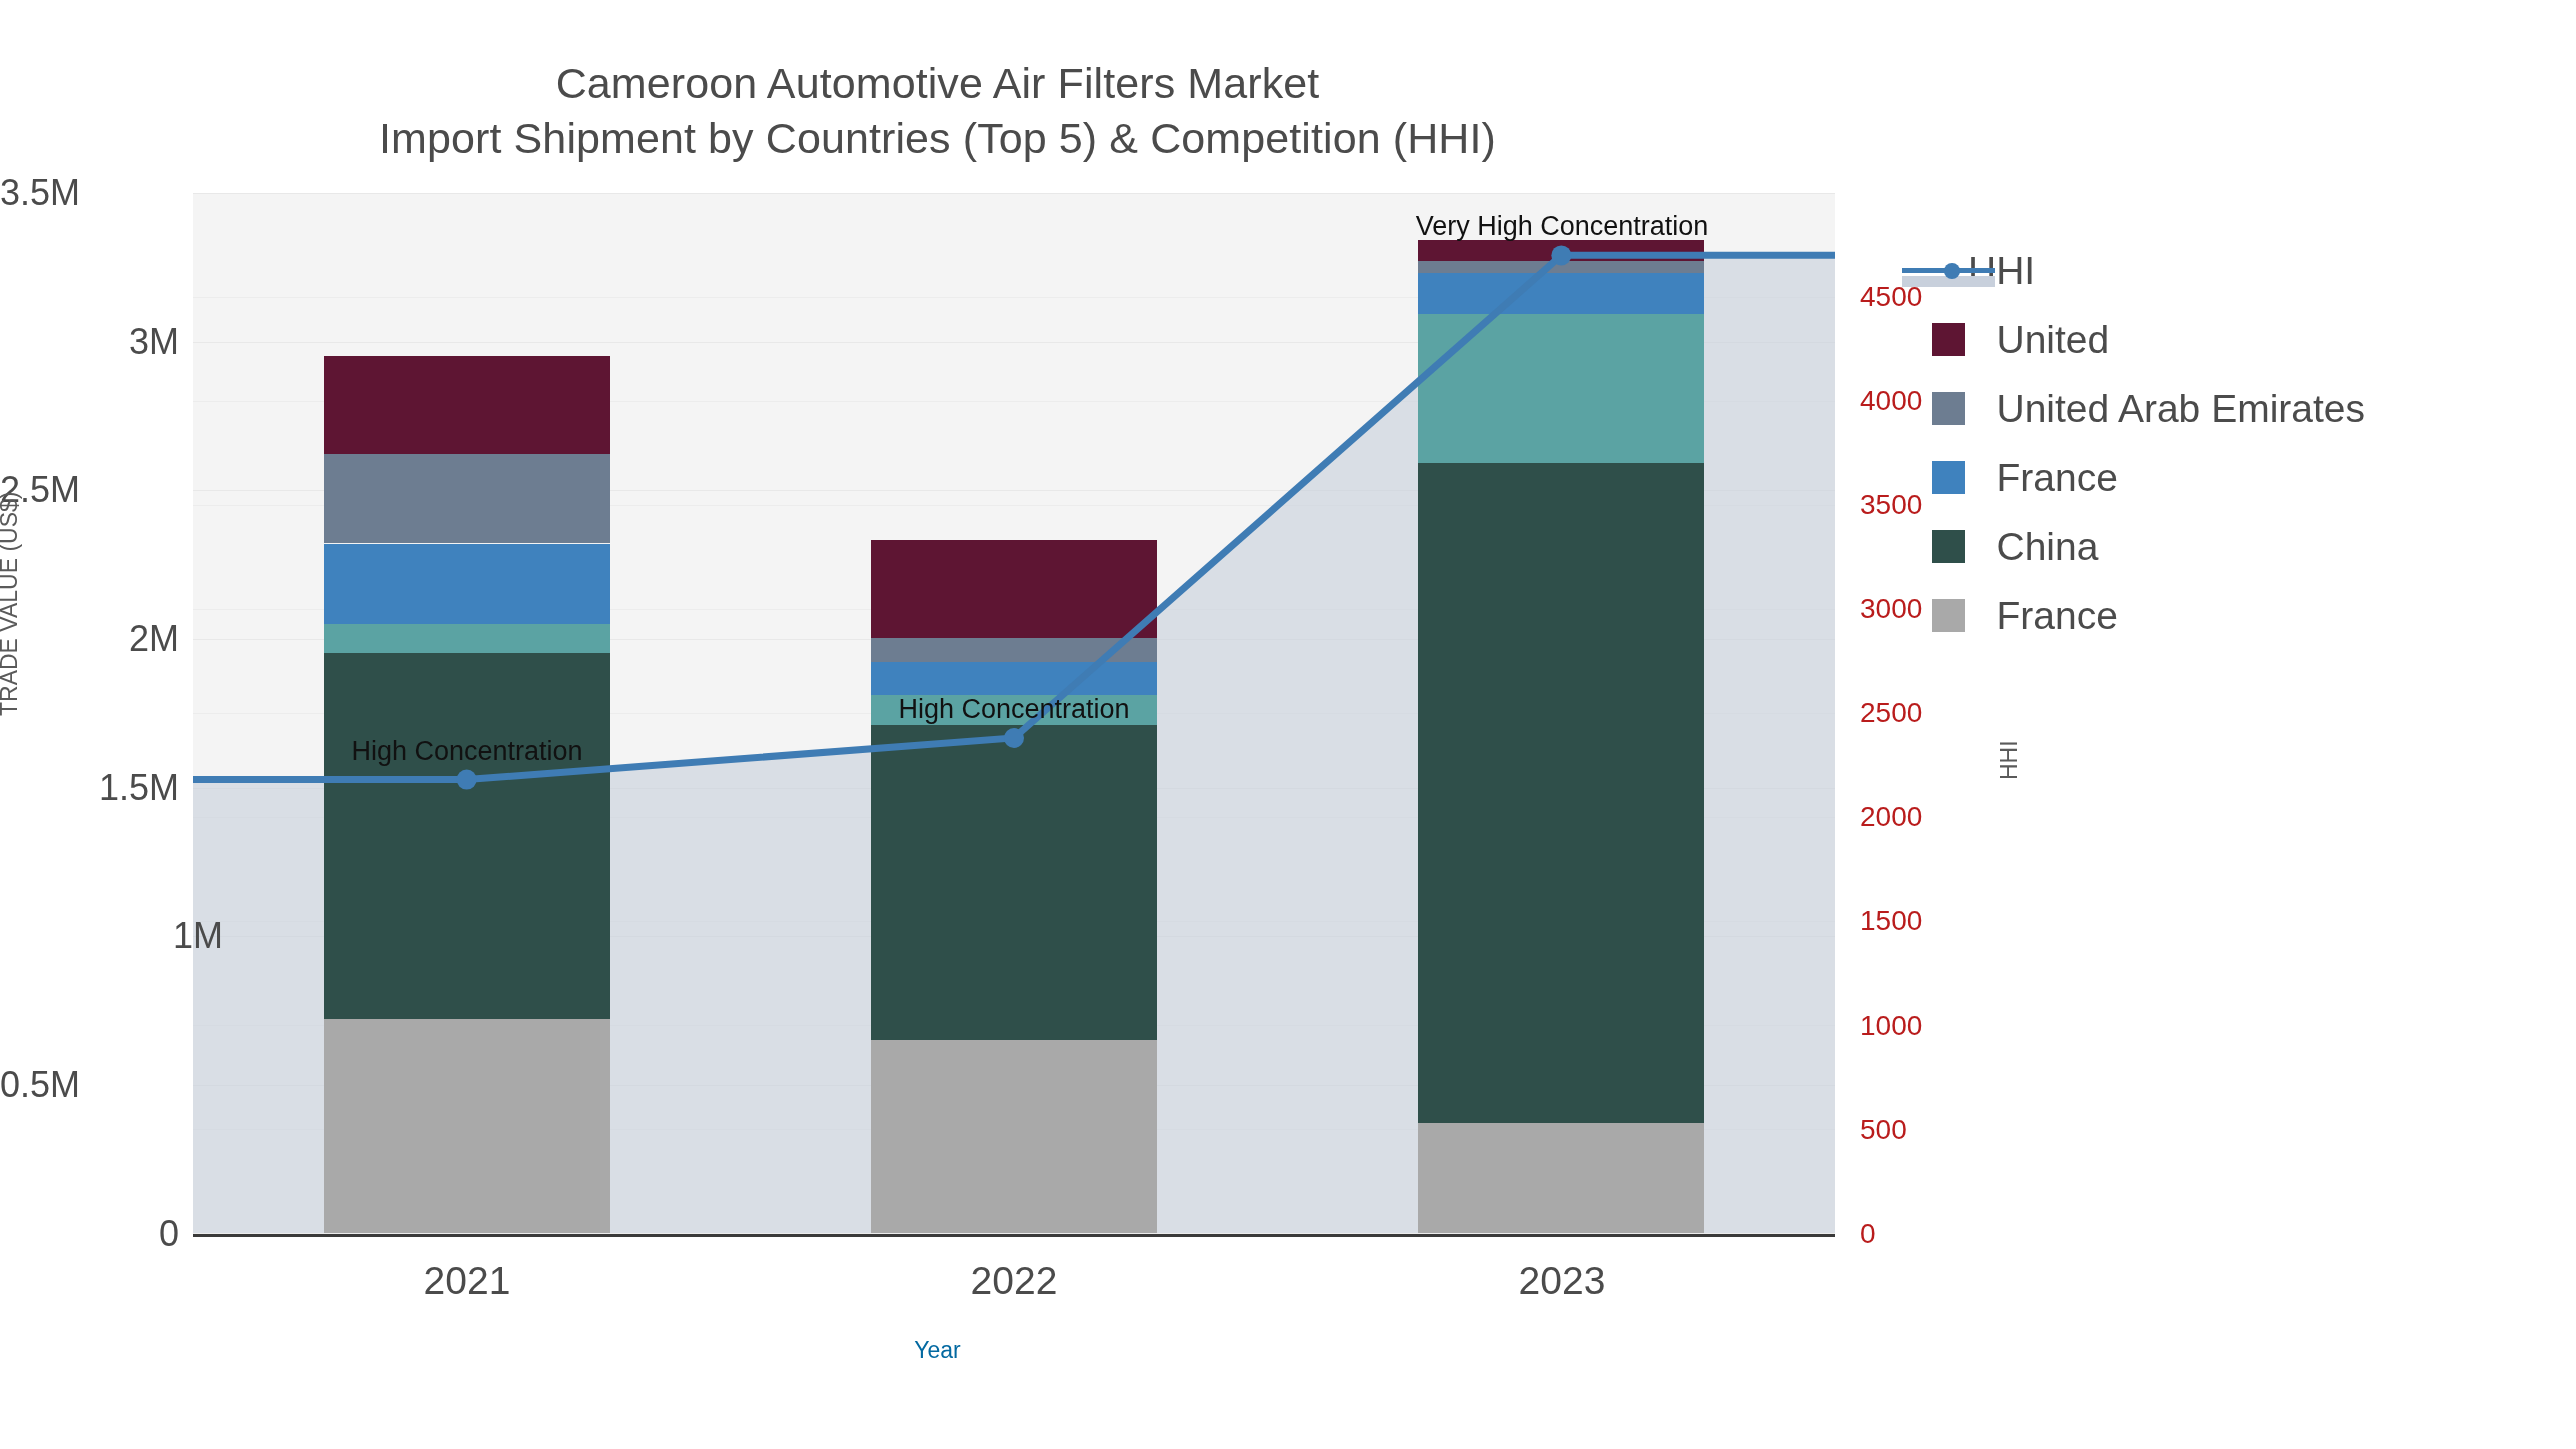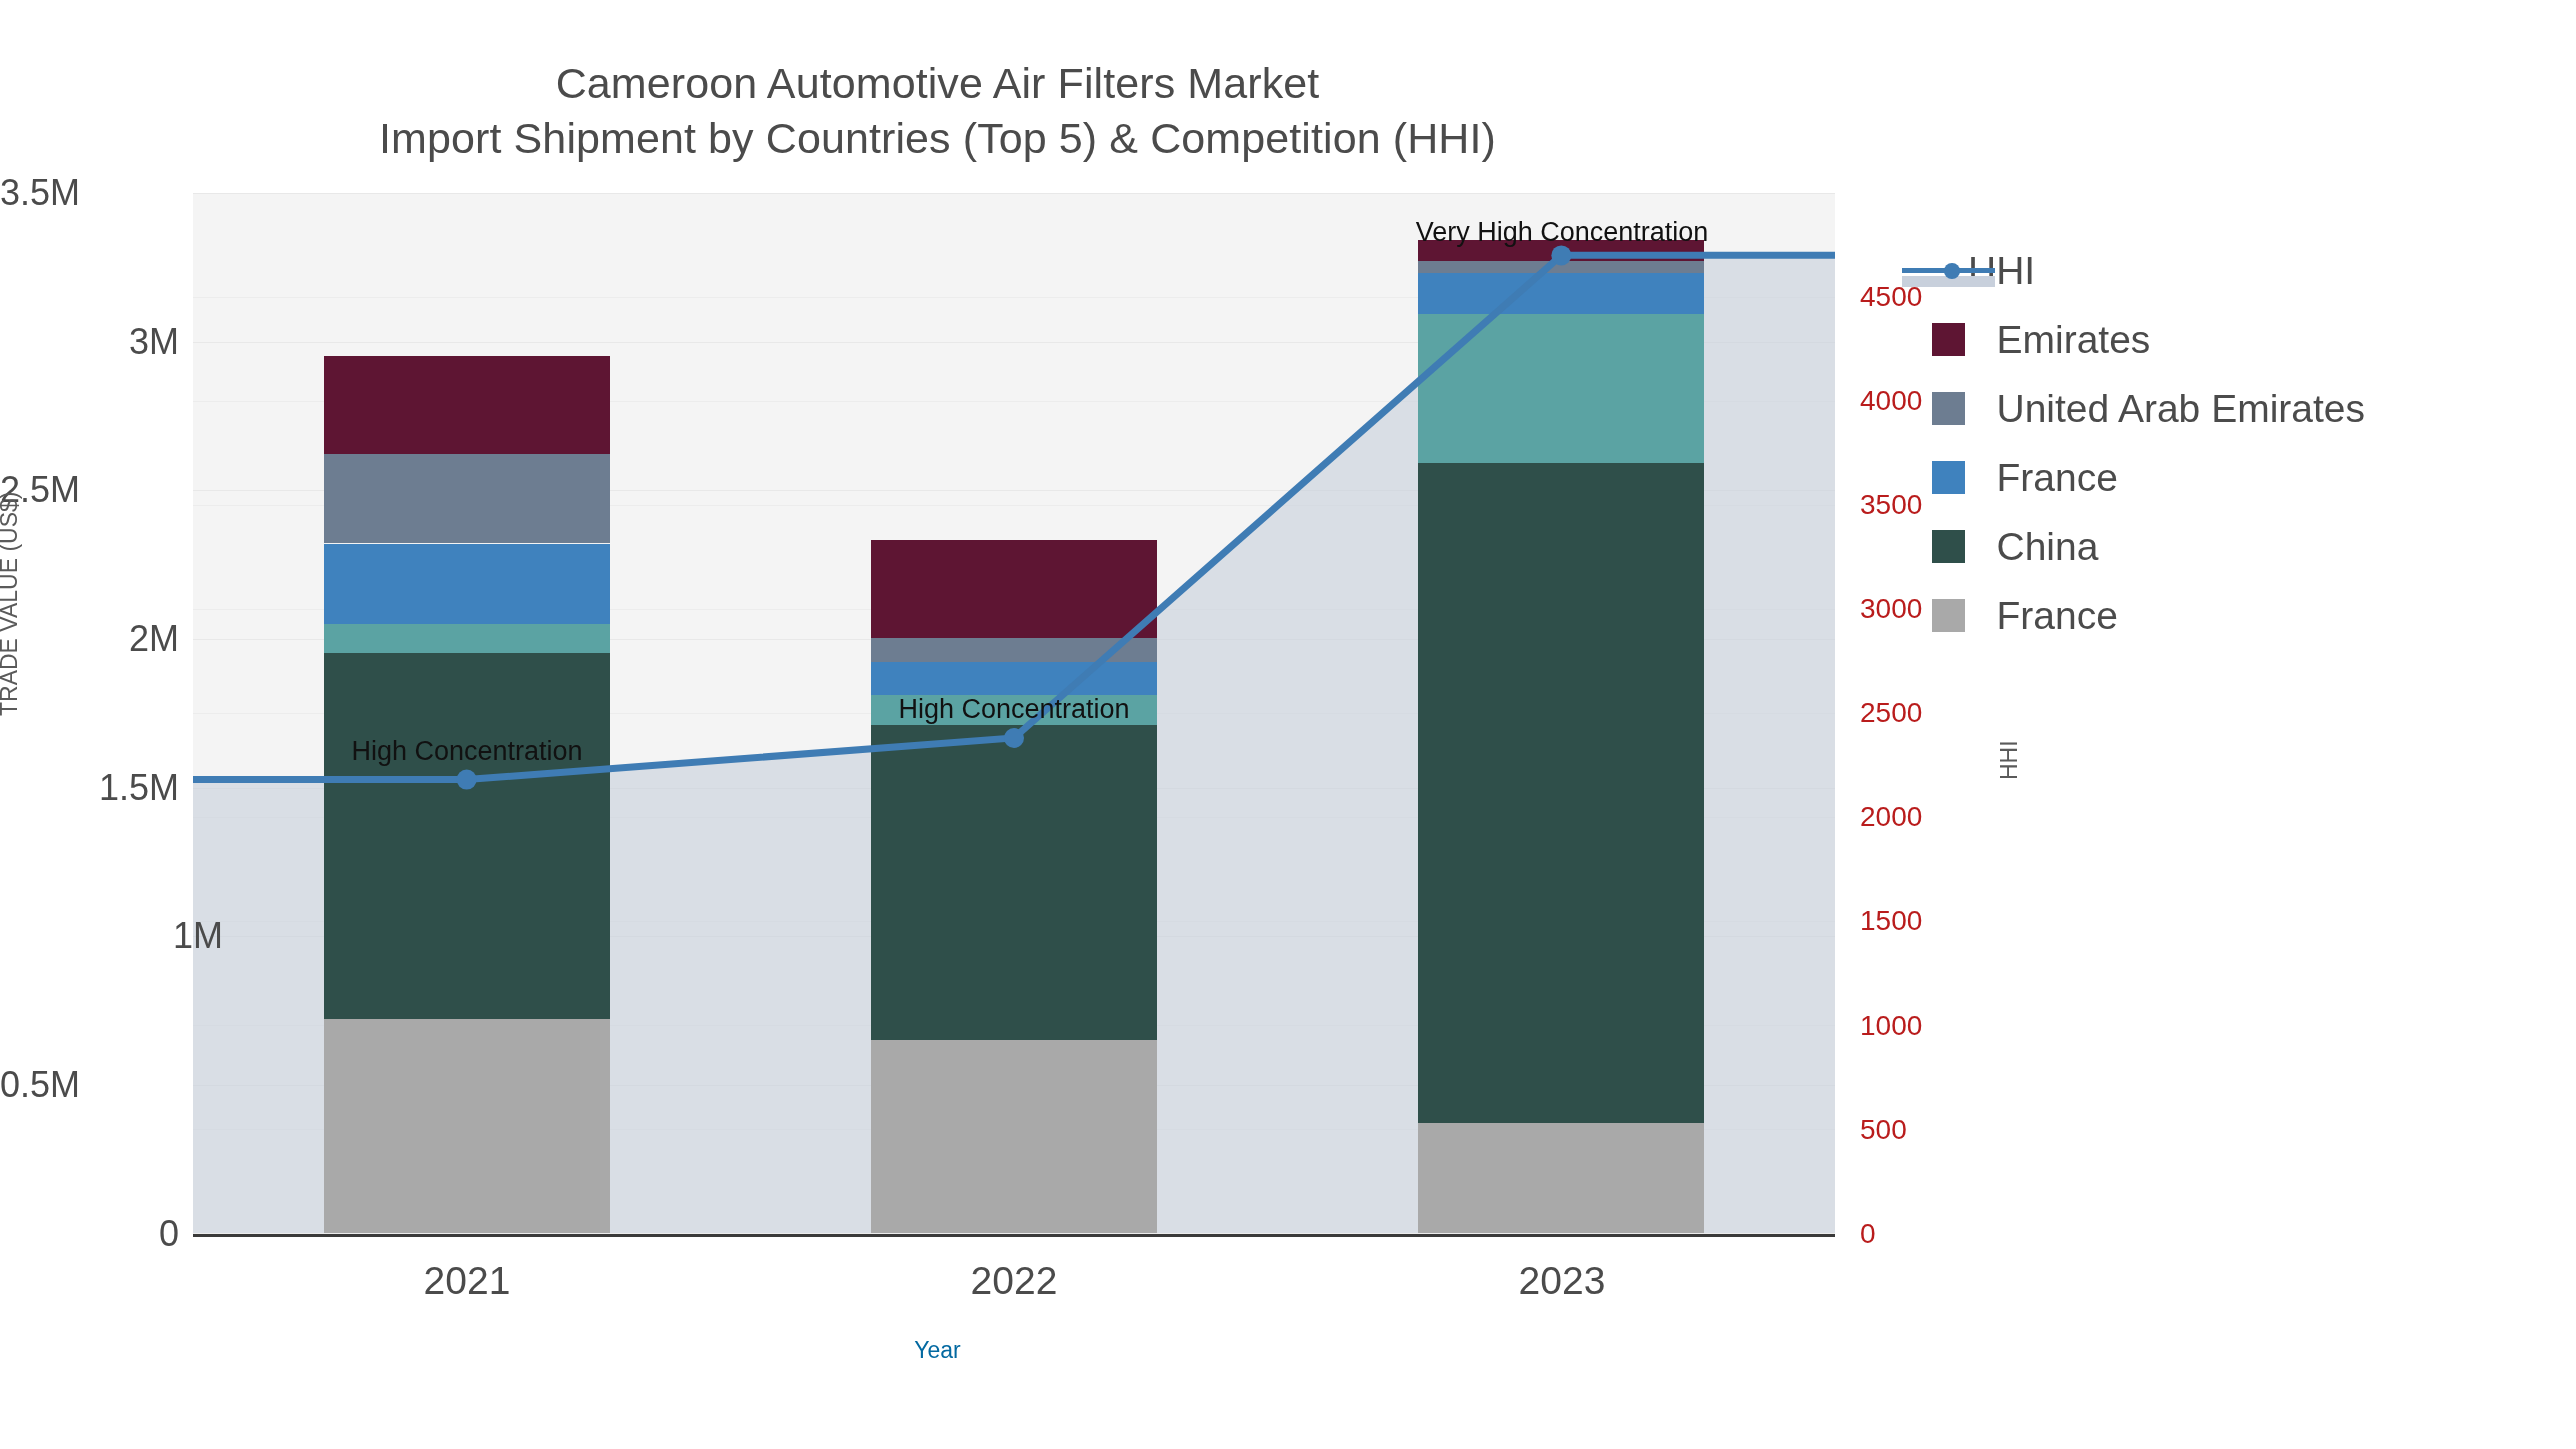--- a/index.html
+++ b/index.html
@@ -177,39 +177,39 @@
       <div class="ytick-right" style="top: 297px; width: 100px;">4500</div>
     </div>
   <div id="xticks">
       <div class="xtick" style="left: 467px;">2021</div>
       <div class="xtick" style="left: 1014px;">2022</div>
       <div class="xtick" style="left: 1562px;">2023</div>
     </div>
   <div id="annotations">
       <div class="annot" style="left: 467px; top: 736px;">High Concentration</div>
       <div class="annot" style="left: 1014px; top: 694px;">High Concentration</div>
-      <div class="annot" style="left: 1562px; top: 217px;">Very High Concentration</div>
+      <div class="annot" style="left: 1562px; top: 211px;">Very High Concentration</div>
     </div>
 
   <div id="yaxis-title">TRADE VALUE (US$)</div>
   <div id="yaxis-right-title">HHI</div>
   <div id="xaxis-title">Year</div>
 
   <div id="legend">
       <div class="legend-row">
         <span class="line-swatch">
           <span class="band"></span>
           <span class="rule"></span>
           <span class="dot"></span>
         </span>
         <span class="legend-label">HHI</span>
       </div>
       <div class="legend-row">
         <span class="swatch" style="background: rgb(94, 21, 51);"></span>
-        <span class="legend-label">Emirates</span>
+        <span class="legend-label">United</span>
       </div>
       <div class="legend-row">
         <span class="swatch" style="background: rgb(109, 125, 145);"></span>
         <span class="legend-label">United Arab Emirates</span>
       </div>
       <div class="legend-row">
         <span class="swatch" style="background: rgb(63, 130, 190);"></span>
         <span class="legend-label">France</span>
       </div>
       <div class="legend-row">

